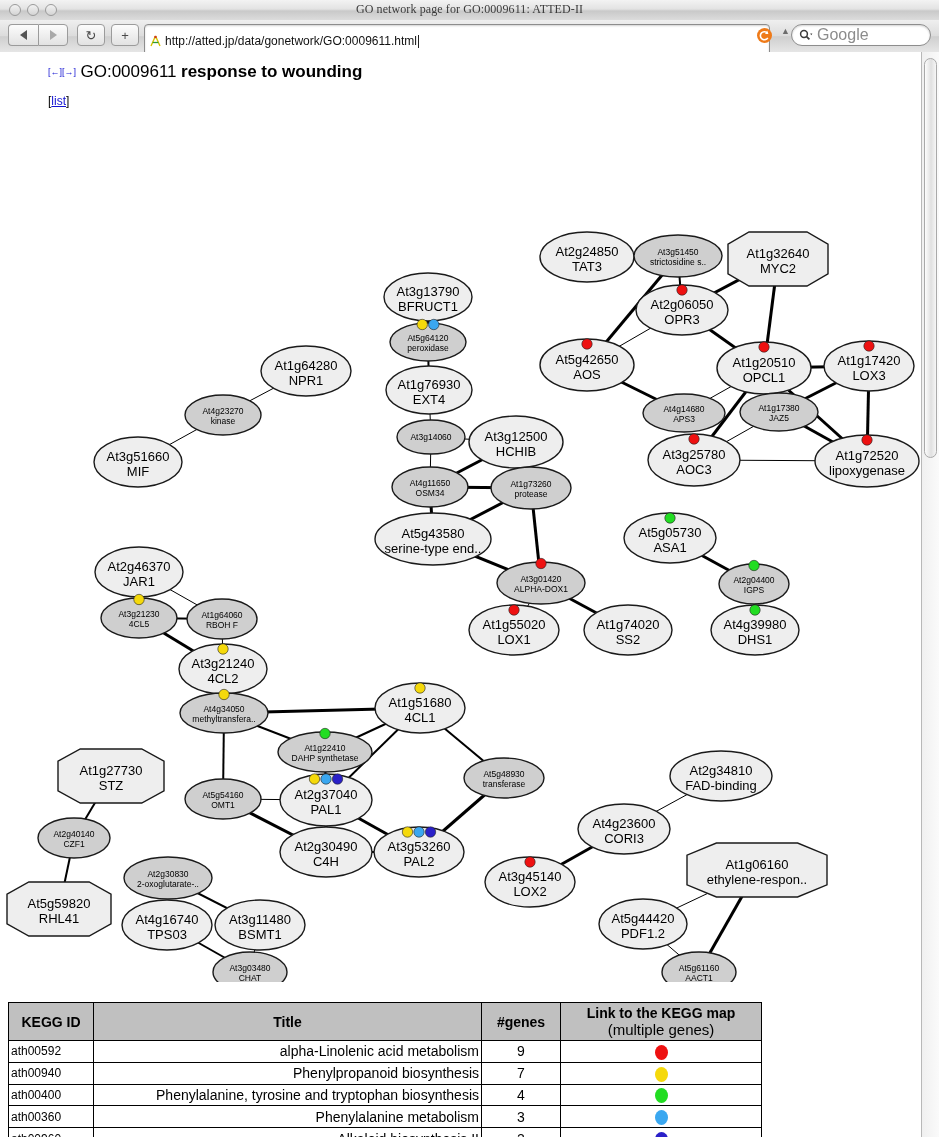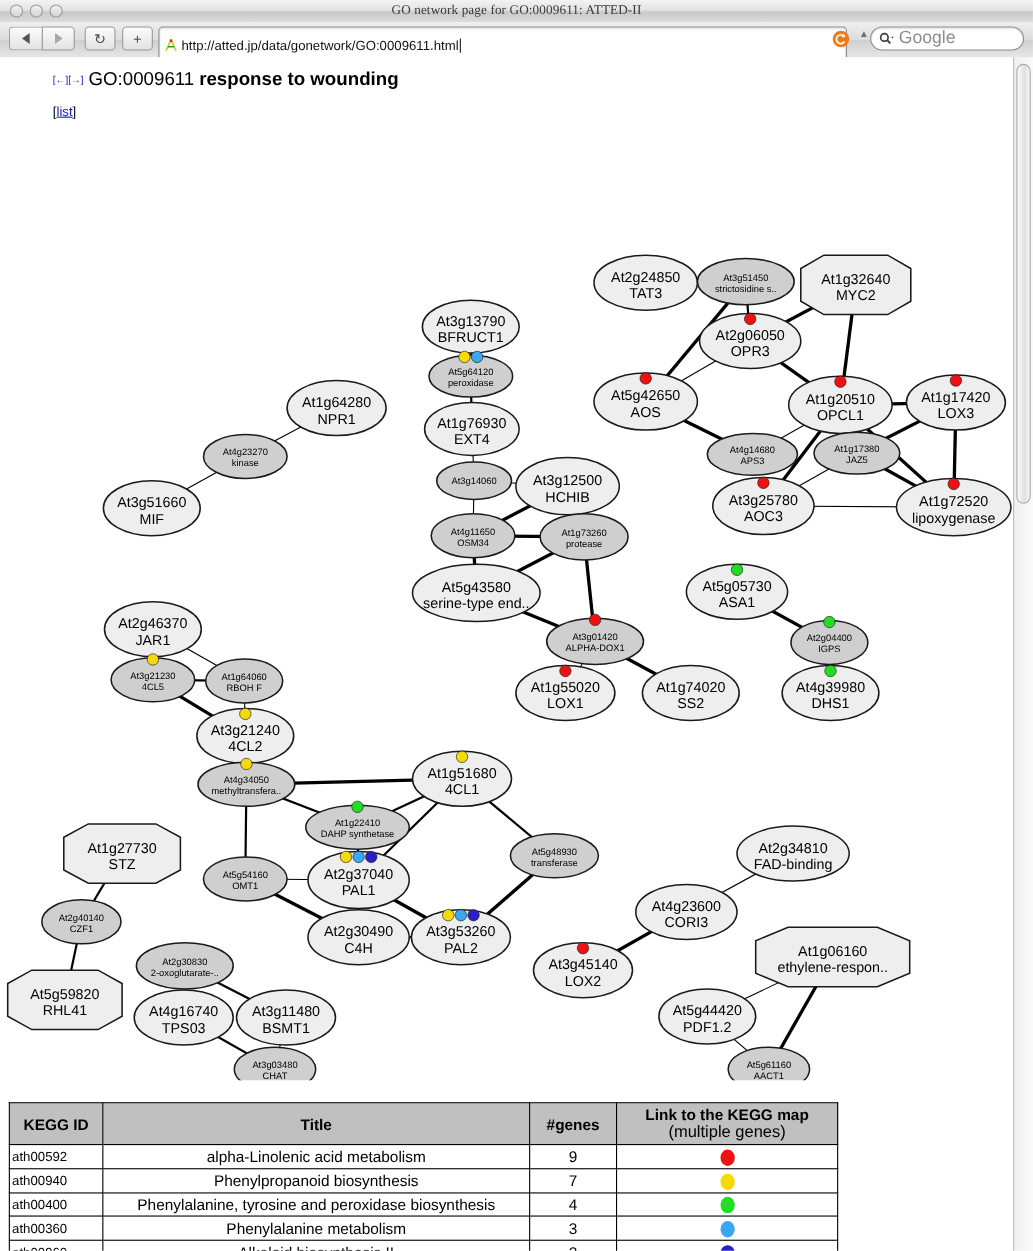--- a/index.html
+++ b/index.html
@@ -71,21 +71,21 @@
   
   #kegg{position:absolute;left:8px;top:950px;border-collapse:collapse;width:754px;
     font-size:14px;color:#000;background:#fff;}
   #kegg th,#kegg td{border:1px solid #000;padding:2px 2px;}
   #kegg thead th{background:#c0c0c0;font-weight:bold;text-align:center;}
   #kegg th.c-id{width:80px;}
   #kegg th.c-genes{width:74px;}
   #kegg th.c-link{width:196px;}
   #kegg th.c-link .sub{display:block;font-size:15px;font-weight:normal;}
   #kegg td.id{font-size:12px;text-align:left;white-space:nowrap;}
-  #kegg td.title{text-align:center;}
+  #kegg td.title{text-align:right;}
   #kegg td.genes{text-align:center;}
   #kegg td.link{text-align:center;}
   .kdot{display:inline-block;width:13px;height:15px;border-radius:50%;vertical-align:middle;}
 </style>
 </head>
 <body>
 
 <div id="window">
 
   <div id="titlebar">
@@ -536,21 +536,21 @@
               <td class="link"><span class="kdot" style="background: rgb(238, 17, 17);"></span></td>
             </tr>
             <tr>
               <td class="id">ath00940</td>
               <td class="title">Phenylpropanoid biosynthesis</td>
               <td class="genes">7</td>
               <td class="link"><span class="kdot" style="background: rgb(245, 217, 11);"></span></td>
             </tr>
             <tr>
               <td class="id">ath00400</td>
-              <td class="title">Phenylalanine, tyrosine and peroxidase biosynthesis</td>
+              <td class="title">Phenylalanine, tyrosine and tryptophan biosynthesis</td>
               <td class="genes">4</td>
               <td class="link"><span class="kdot" style="background: rgb(34, 221, 34);"></span></td>
             </tr>
             <tr>
               <td class="id">ath00360</td>
               <td class="title">Phenylalanine metabolism</td>
               <td class="genes">3</td>
               <td class="link"><span class="kdot" style="background: rgb(58, 167, 240);"></span></td>
             </tr>
             <tr>

